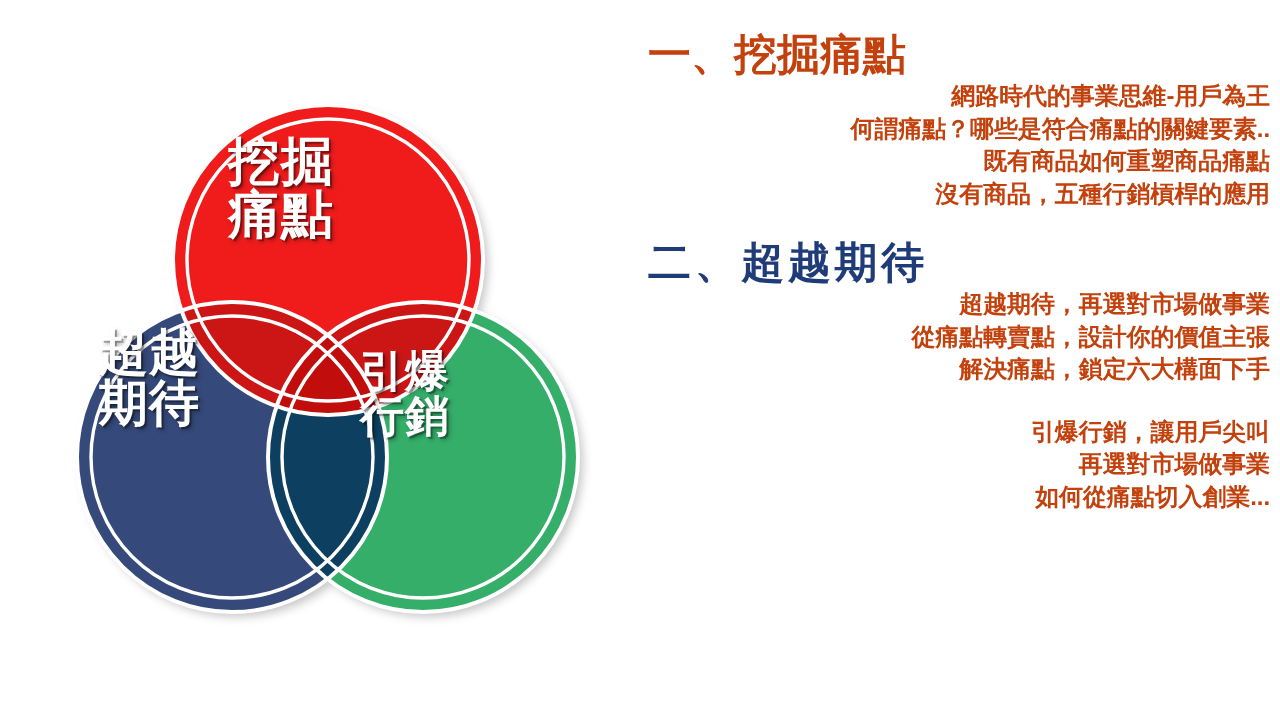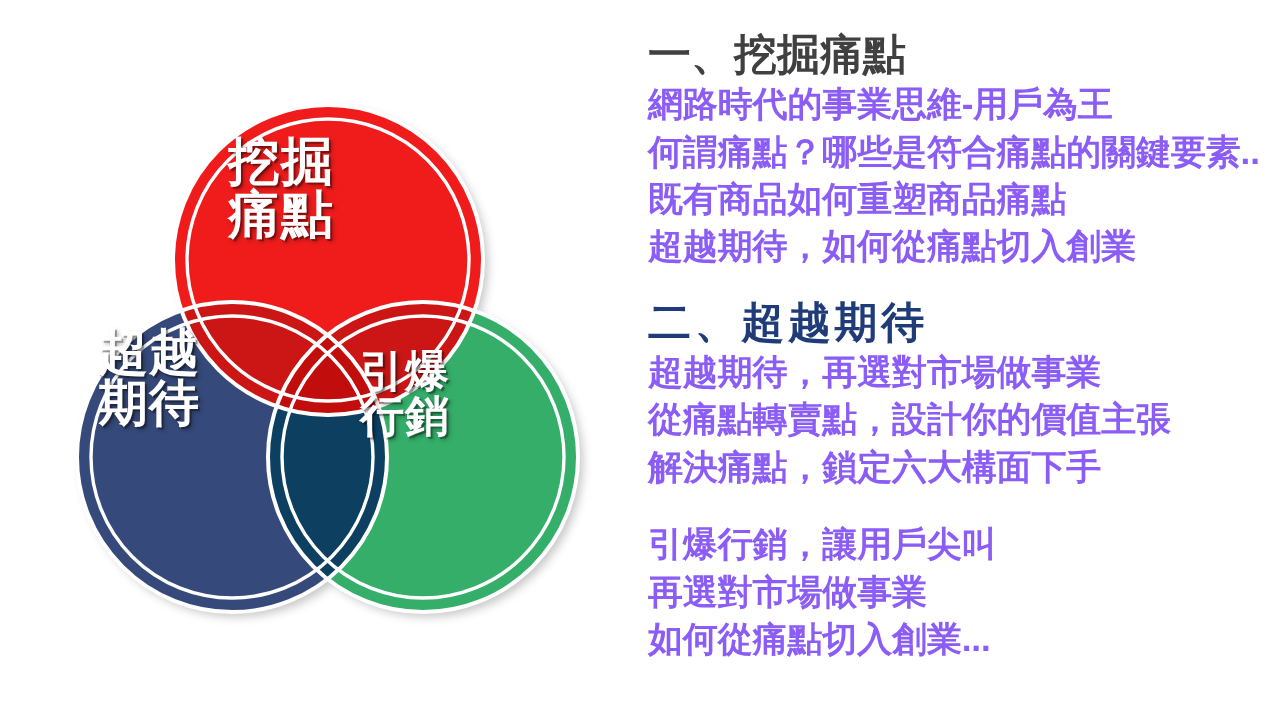--- a/index.html
+++ b/index.html
@@ -59,26 +59,27 @@
     font-size:43px;
     line-height:1.12;
     white-space:pre;
     margin-bottom:2px;
   }
   .sec-heading.h-spaced { letter-spacing:0.085em; }
 
   .sec-body { margin-top:2px; }
 
   .body-line {
-    color:#8b5cf6;
+    color:#c2410c;
     font-weight:bold;
-    font-size:35px;
+    font-size:24px;
     line-height:1.355;
     white-space:pre;
     letter-spacing:-0.004em;
+    text-align:right;
   }
 
   #sec-1 { margin-top:6px; }
   #sec-2 { margin-top:28px; }
   #sec-3 { margin-top:30px; }
 </style>
 </head>
 <body>
 
 <div id="slide">
@@ -149,26 +150,26 @@
     <div class="venn-label" id="venn-label-blue">超越
 期待</div>
 
     <div class="venn-label" id="venn-label-green">引爆
 行銷</div>
   </div>
 
   <div id="content">
 
     <div class="section" id="sec-1">
-      <div class="sec-heading" id="sec-1-heading" style="color: #404040;">一、挖掘痛點</div>
+      <div class="sec-heading" id="sec-1-heading" style="color: #c2410c;">一、挖掘痛點</div>
       <div class="sec-body">
         <div class="body-line">網路時代的事業思維-用戶為王</div>
         <div class="body-line">何謂痛點？哪些是符合痛點的關鍵要素..</div>
         <div class="body-line">既有商品如何重塑商品痛點</div>
-        <div class="body-line">超越期待，如何從痛點切入創業</div>
+        <div class="body-line">沒有商品，五種行銷槓桿的應用</div>
       </div>
     </div>
 
     <div class="section" id="sec-2">
       <div class="sec-heading h-spaced" id="sec-2-heading" style="color: rgb(31, 60, 120);">二、超越期待</div>
       <div class="sec-body">
         <div class="body-line">超越期待，再選對市場做事業</div>
         <div class="body-line">從痛點轉賣點，設計你的價值主張</div>
         <div class="body-line">解決痛點，鎖定六大構面下手</div>
       </div>

